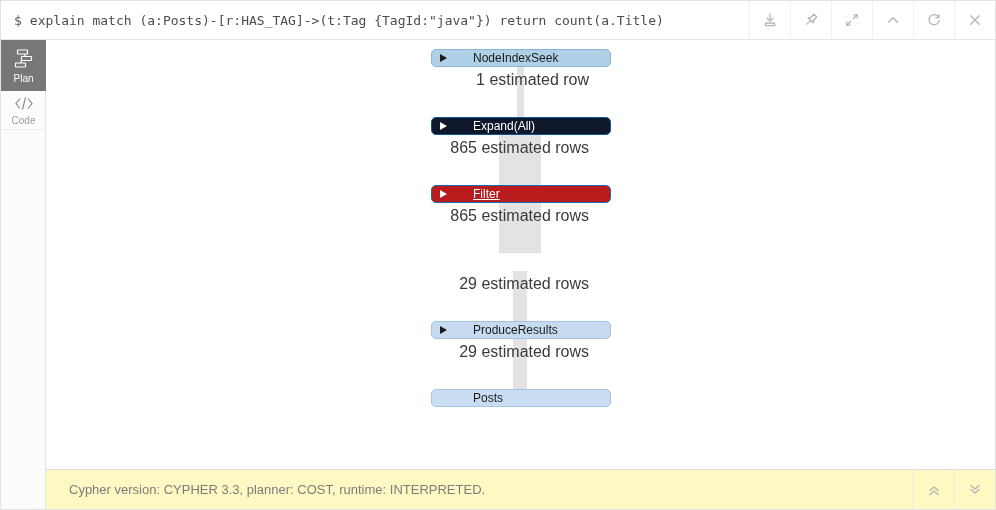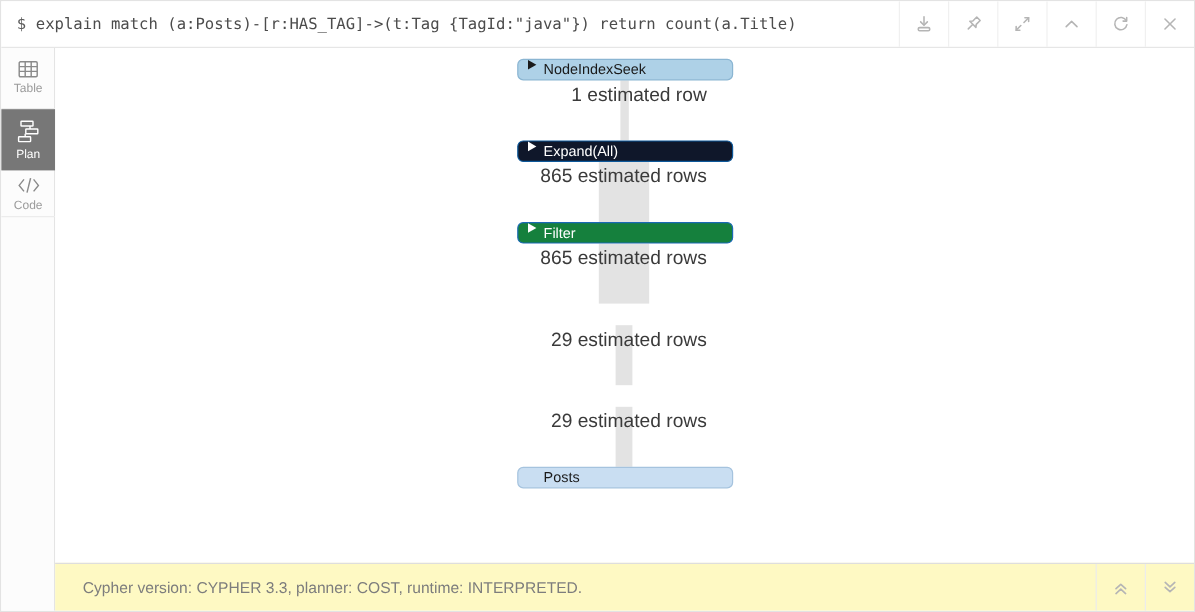--- a/index.html
+++ b/index.html
@@ -63,24 +63,24 @@
     background: #fff; overflow: hidden;
   }
   .plan-link {
     position: absolute; left: 474px; height: 50px;
   }
   .link-0 { top: 27px; } .link-1 { top: 95px; } .link-2 { top: 163px; }
   .link-3 { top: 231px; } .link-4 { top: 299px; }
   .plan-node {
     position: absolute; left: 385px; width: 180px; height: 18px;
     border: 1px solid transparent; border-radius: 5px;
-    display: flex; align-items: flex-start;
+    display: flex; align-items: center;
     padding-left: 8px;
     font-size: 12px; line-height: 16px;
-    cursor: pointer; z-index: 2;
+    cursor: pointer; z-index: 2; gap: 20px;
   }
   .node-0 { top: 9px; } .node-1 { top: 77px; } .node-2 { top: 145px; }
   .node-3 { top: 213px; } .node-4 { top: 281px; } .node-5 { top: 349px; }
   .tri {
     width: 0; height: 0; flex: 0 0 auto;
     border-left: 7px solid currentColor;
     border-top: 4.5px solid transparent;
     border-bottom: 4.5px solid transparent;
     margin-right: 6px;
   }
@@ -155,27 +155,20 @@
       </svg>
     </div>
     <div class="hcell">
       <svg width="16" height="16" viewBox="0 0 16 16">
         <path d="M3.8 3.8l8.4 8.4M12.2 3.8l-8.4 8.4"></path>
       </svg>
     </div>
   </div>
 
   <div class="sidebar">
-    <div class="side-item i0">
-      <svg width="19" height="16" viewBox="0 0 19 16">
-        <rect x="2" y="1.5" width="15" height="12.5" rx="1"></rect>
-        <path d="M2 5.5h15M2 9.5h15M7 1.5v12.5M12 1.5v12.5"></path>
-      </svg>
-      <span class="side-label">Table</span>
-    </div>
     <div class="side-item i1 active" style="background: rgb(119, 119, 119);">
       <svg width="22" height="22" viewBox="0 0 22 22">
         <rect x="4.5" y="2" width="10" height="4" rx="0.5"></rect>
         <path d="M12 6v2.5"></path>
         <rect x="8.5" y="8.5" width="10" height="4" rx="0.5"></rect>
         <path d="M8 12.5v2.5"></path>
         <rect x="2.5" y="15" width="10" height="4" rx="0.5"></rect>
       </svg>
       <span class="side-label">Plan</span>
     </div>
@@ -202,28 +195,32 @@
       <span>NodeIndexSeek</span>
     </div>
     <div class="rows-label rlab-0">1 estimated row</div>
 
     <div class="plan-node node-1" style="background: #0f172a; border-color: rgb(13, 88, 154); color: rgb(255, 255, 255);">
       <span class="tri"></span>
       <span>Expand(All)</span>
     </div>
     <div class="rows-label rlab-1">865 estimated rows</div>
 
-    <div class="plan-node node-2" style="background: #15803d; border-color: rgb(26, 105, 180); color: rgb(255, 255, 255);">
+    <div class="plan-node node-2" style="background: #b91c1c; border-color: rgb(26, 105, 180); color: rgb(255, 255, 255); text-decoration: underline;">
       <span class="tri"></span>
       <span>Filter</span>
     </div>
     <div class="rows-label rlab-2">865 estimated rows</div>
 
     <div class="rows-label rlab-3">29 estimated rows</div>
 
+    <div class="plan-node node-4" style="background: rgb(198, 219, 240); border-color: rgb(165, 195, 222); color: rgb(26, 26, 26);">
+      <span class="tri"></span>
+      <span>ProduceResults</span>
+    </div>
     <div class="rows-label rlab-4">29 estimated rows</div>
 
     <div class="plan-node node-5" style="background: rgb(201, 222, 242); border-color: rgb(165, 195, 222); color: rgb(26, 26, 26);">
       <span class="tri" style="visibility: hidden;"></span>
       <span>Posts</span>
     </div>
   </div>
 
   <div class="footer">
     <div class="footer-text">Cypher version: CYPHER 3.3, planner: COST, runtime: INTERPRETED.</div>

